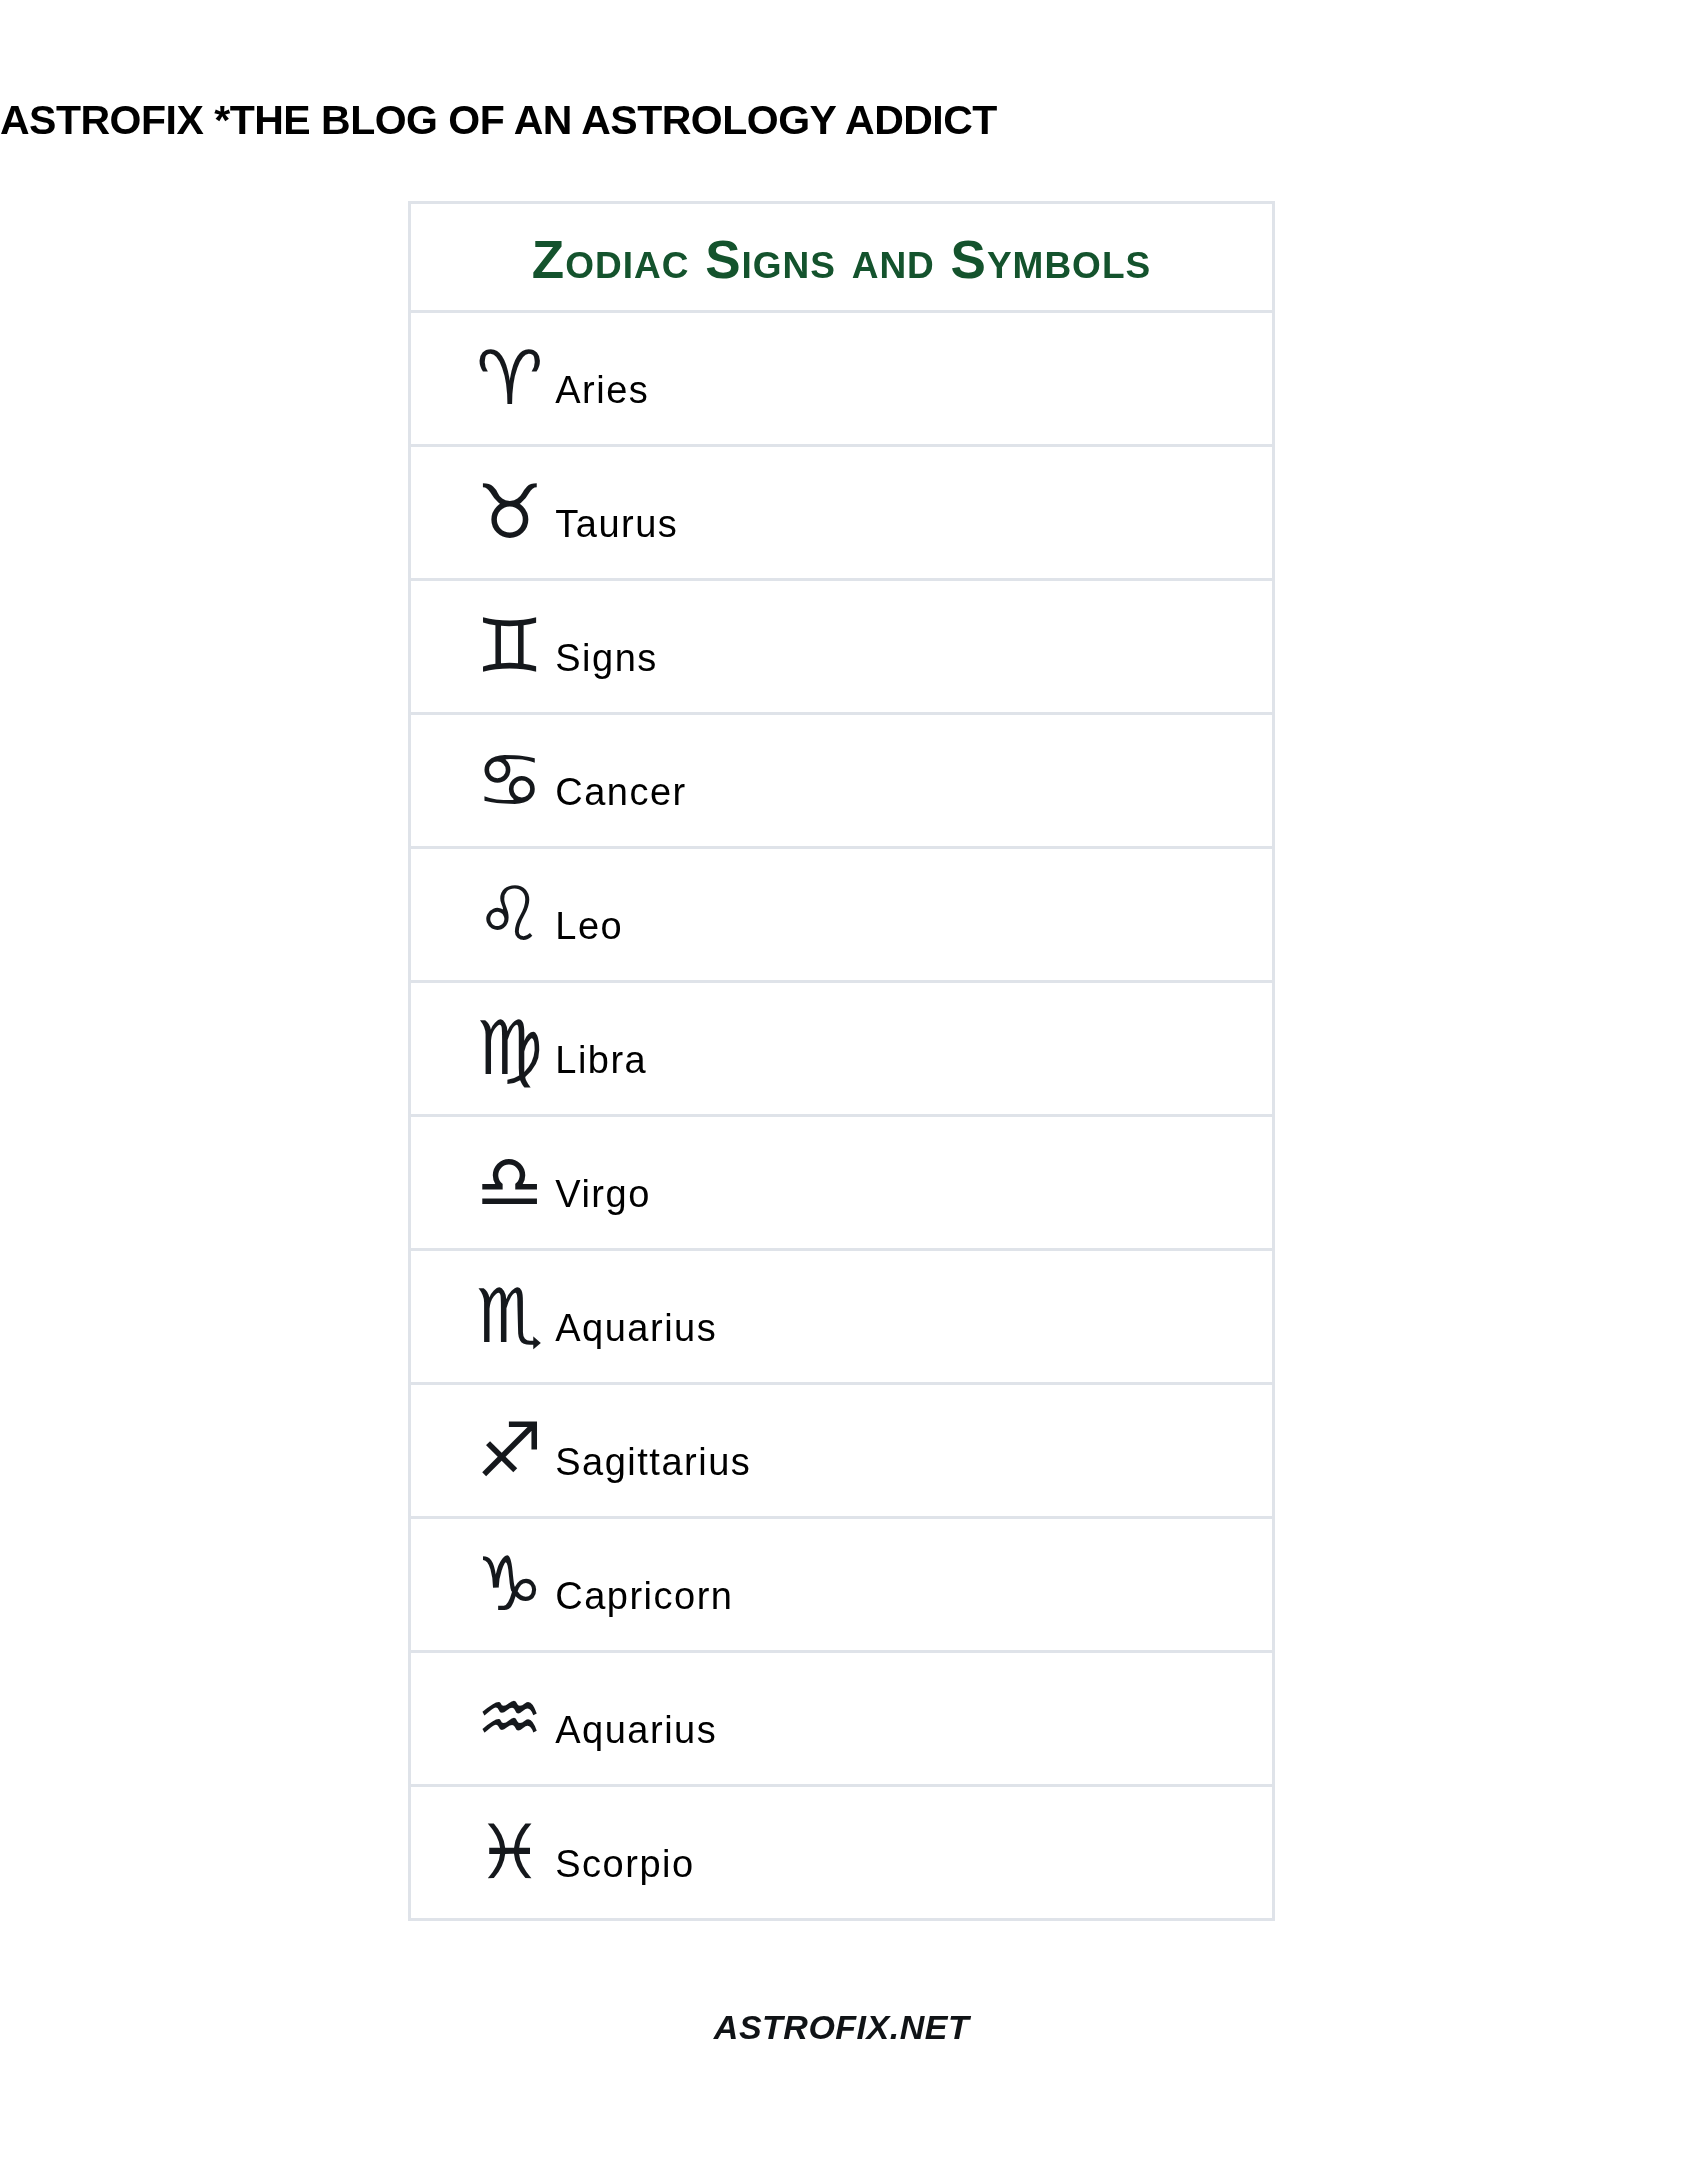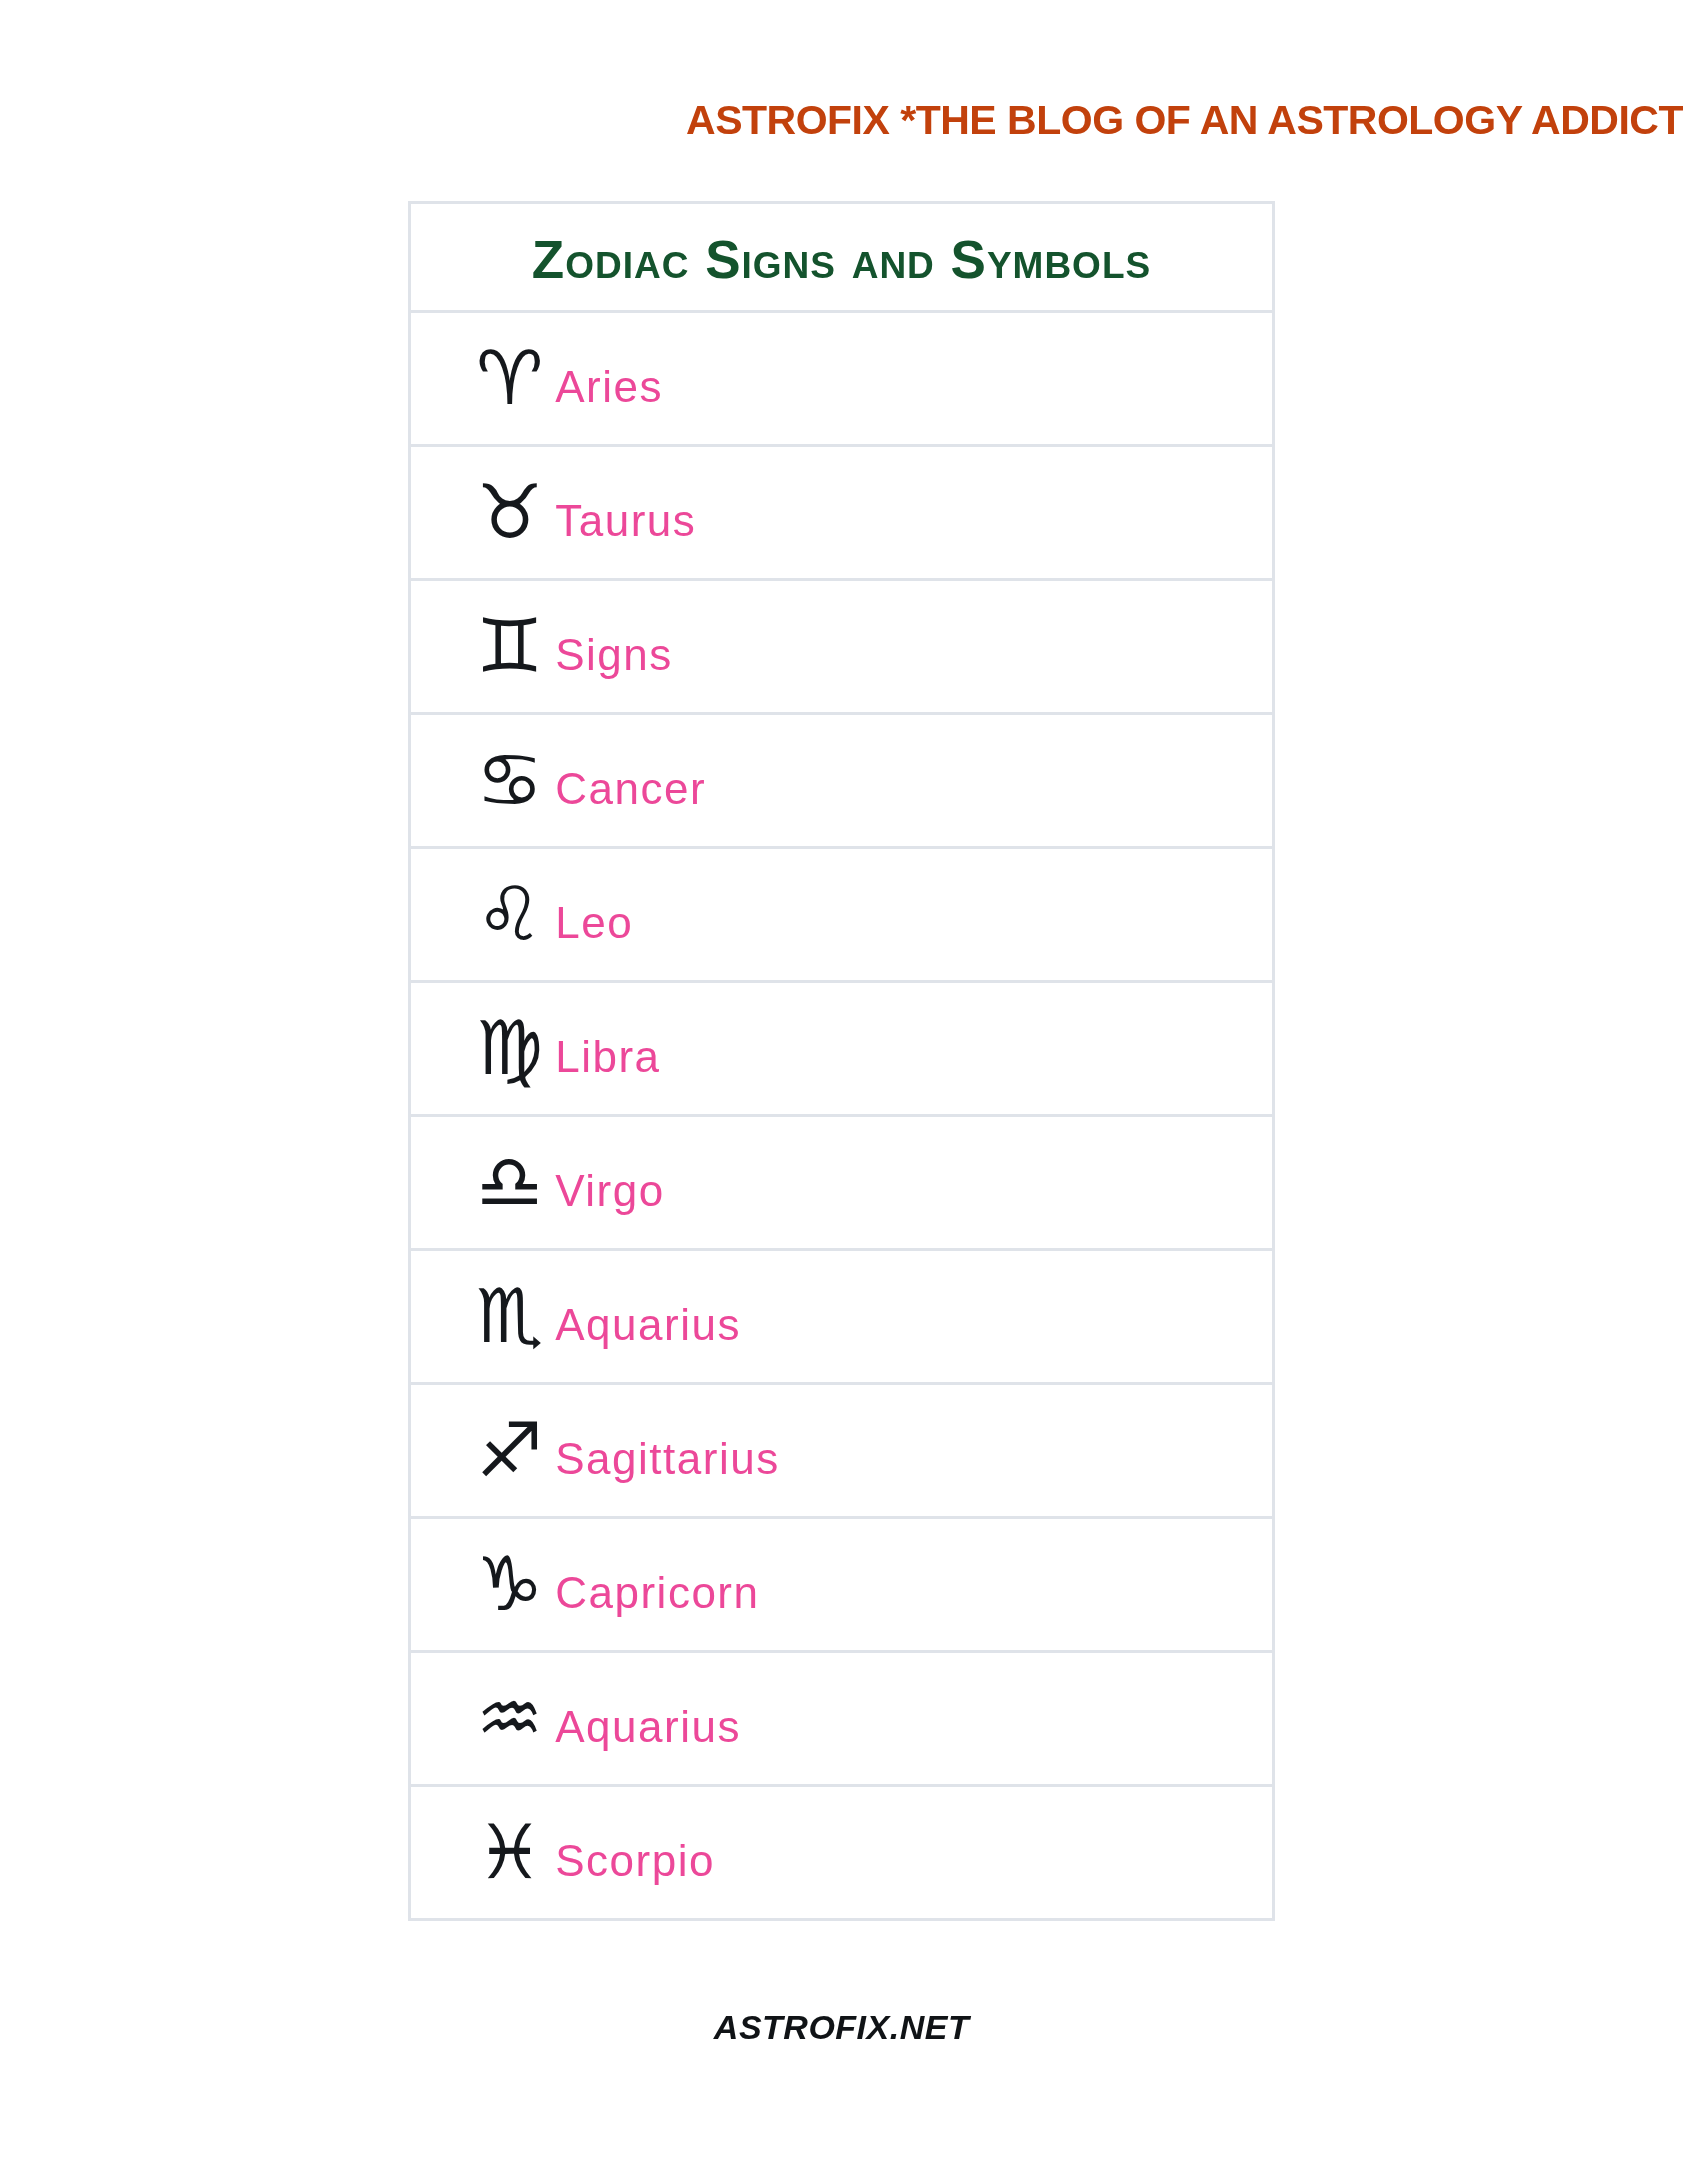--- a/index.html
+++ b/index.html
@@ -11,25 +11,25 @@
     width: 1683px;
     height: 2178px;
     position: relative;
     font-family: "Liberation Sans", sans-serif;
     color: #111111;
   }
 
   
   .page-header {
     padding-top: 97px;
-    text-align: right;
+    text-align: left;
     font-size: 41px;
     font-weight: 700;
     letter-spacing: -0.5px;
-    color: #c2410c;
+    color: #000000;
     white-space: nowrap;
   }
 
   
   .zodiac-table {
     width: 867px;
     margin: 57px auto 0 auto;
     border-collapse: collapse;
   }
   .zodiac-table, .zodiac-table .cell {
@@ -57,25 +57,25 @@
     gap: 12px;
   }
   .glyph {
     font-family: "DejaVu Sans", sans-serif;
     font-size: 75px;
     line-height: 0.92;
     font-weight: 400;
     color: #15181c;
   }
   .sign-label {
-    font-size: 44px;
+    font-size: 38px;
     font-weight: 400;
     letter-spacing: 1.5px;
     line-height: 1;
-    color: #ec4899;
+    color: #000000;
     margin-bottom: 4px;
   }
 
   
   .page-footer {
     position: absolute;
     left: 0;
     right: 0;
     top: 2008px;
     text-align: center;

